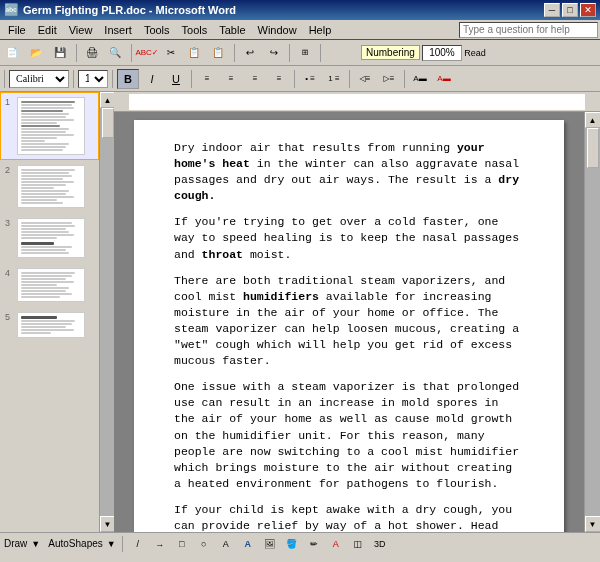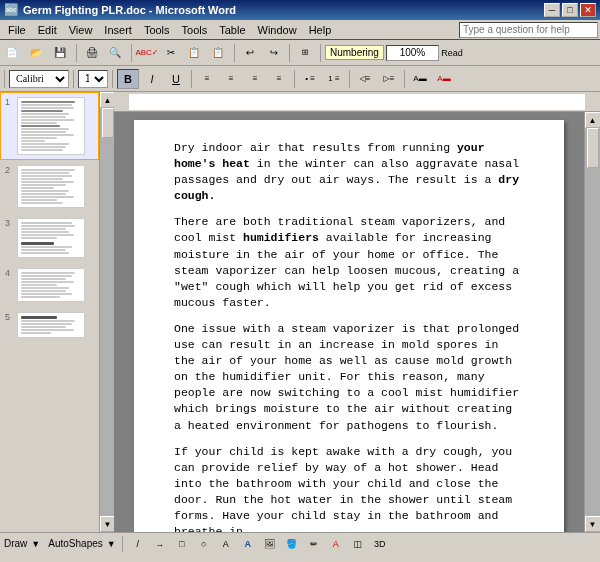--- a/index.html
+++ b/index.html
@@ -82,26 +82,26 @@
       font-size: 10px;
       background: white;
       border: 1px inset #999;
       padding: 0 2px;
     }
     .numbering-box {
       background: #ffffcc;
       border: 1px solid #999;
       padding: 1px 4px;
       font-size: 10px;
-      display: flex; align-items: center; gap: 2px;
+      display: flex; align-items: center; gap: 2px; margin-left: 36px;
     }
     .zoom-box {
       background: white;
       border: 1px inset #999;
-      width: 53px; height: 16px;
+      width: 40px; height: 16px;
       font-size: 10px;
       display: flex; align-items: center; justify-content: center;
     }
 
     
     .fmt-toolbar {
       background: #d4d0c8;
       height: 26px;
       display: flex;
       align-items: center;
@@ -424,20 +424,23 @@
     </div>
 
     <div class="doc-scroll-area">
       <div style="flex:1; overflow-y:auto; background:#808080;">
         <div class="doc-page">
 
           <div class="doc-para">
             Dry indoor air that results from running <span class="text-bold">your home's heat</span> in the winter can also aggravate nasal passages and dry out air ways. The result is a <span class="text-bold">dry cough.</span>
           </div>
 
+          <div class="doc-para">
+            If you're trying to get over a cold faster, one way to speed healing is to keep the nasal passages and <span class="text-bold">throat</span> moist.
+          </div>
 
           <div class="doc-para">
             There are both traditional steam vaporizers, and cool mist <span class="text-bold">humidifiers</span> available for increasing moisture in the air of your home or office. The steam vaporizer can help loosen mucous, creating a "wet" cough which will help you get rid of excess mucous faster.
           </div>
 
           <div class="doc-para">
             One issue with a steam vaporizer is that prolonged use can result in an increase in mold spores in the air of your home as well as cause mold growth on the humidifier unit. For this reason, many people are now switching to a cool mist humidifier which brings moisture to the air without creating a heated environment for pathogens to flourish.
           </div>
 
 

